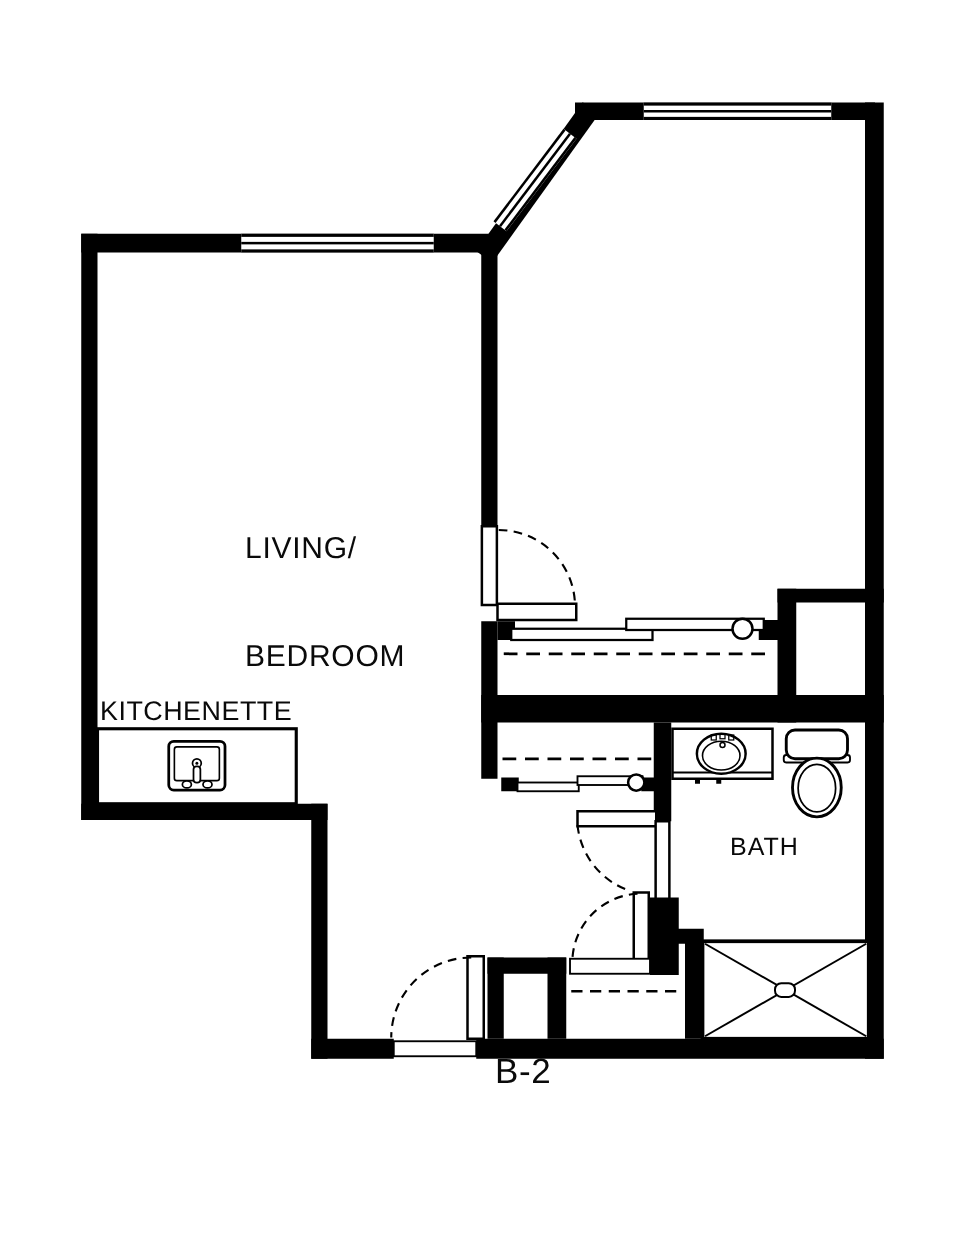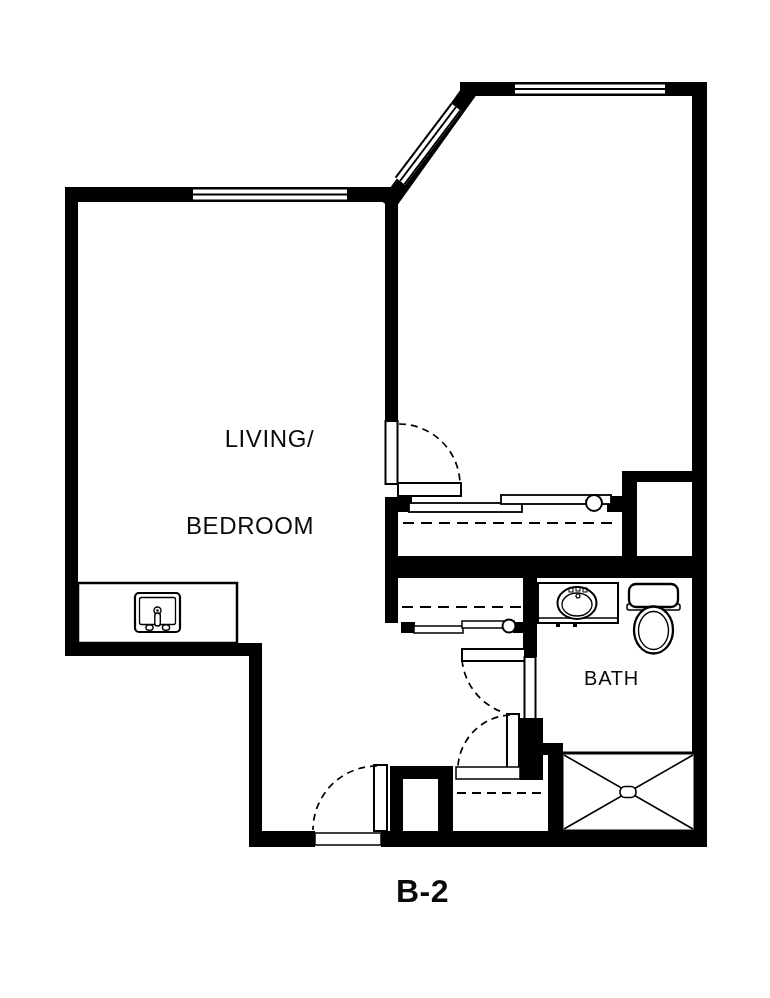--- a/index.html
+++ b/index.html
@@ -16,24 +16,24 @@
     left: 0; top: 0;
     width: 770px; height: 998px;
   }
   .room-label {
     position: absolute;
     color: #0a0a0a;
     white-space: pre;
     user-select: none;
   }
   .label-kitchenette { left: 80px;  top: 557px; font-size: 21.5px; letter-spacing: 0.4px; }
-  .label-living      { left: 186px; top: 366px; font-size: 24px; line-height: 29px; letter-spacing: 0.6px; text-align: right; }
+  .label-living      { left: 196px; top: 366px; font-size: 24px; line-height: 29px; letter-spacing: 0.6px; }
   .label-bedroom     { left: 487px; top: 289px; font-size: 23px; letter-spacing: 1px; }
   .label-bath        { left: 584px; top: 667px; font-size: 20px; letter-spacing: 0.8px; }
-  .label-unit        { left: 396px; top: 873px; font-size: 32px; letter-spacing: 0.5px; font-weight: bold; }
+  .label-unit        { left: 396px; top: 841px; font-size: 28px; letter-spacing: 0.5px; }
 </style>
 </head>
 <body>
 
 <div class="page">
 
   <svg class="plan-svg" viewBox="0 0 770 998" xmlns="http://www.w3.org/2000/svg">
 
     <g fill="#000000">
 
@@ -167,18 +167,19 @@
       <rect x="620" y="786.5" width="16" height="11" rx="5" fill="#ffffff" stroke="#000000" stroke-width="1.6"></rect>
     </g>
   </svg>
 
   <div class="room-label label-living">
     <div>LIVING/</div>
     <div>BEDROOM</div>
   </div>
 
 
+  <div class="room-label label-kitchenette">KITCHENETTE</div>
 
   <div class="room-label label-bath">BATH</div>
 
   <div class="room-label label-unit">B-2</div>
 
 </div>
 
 </body></html>

